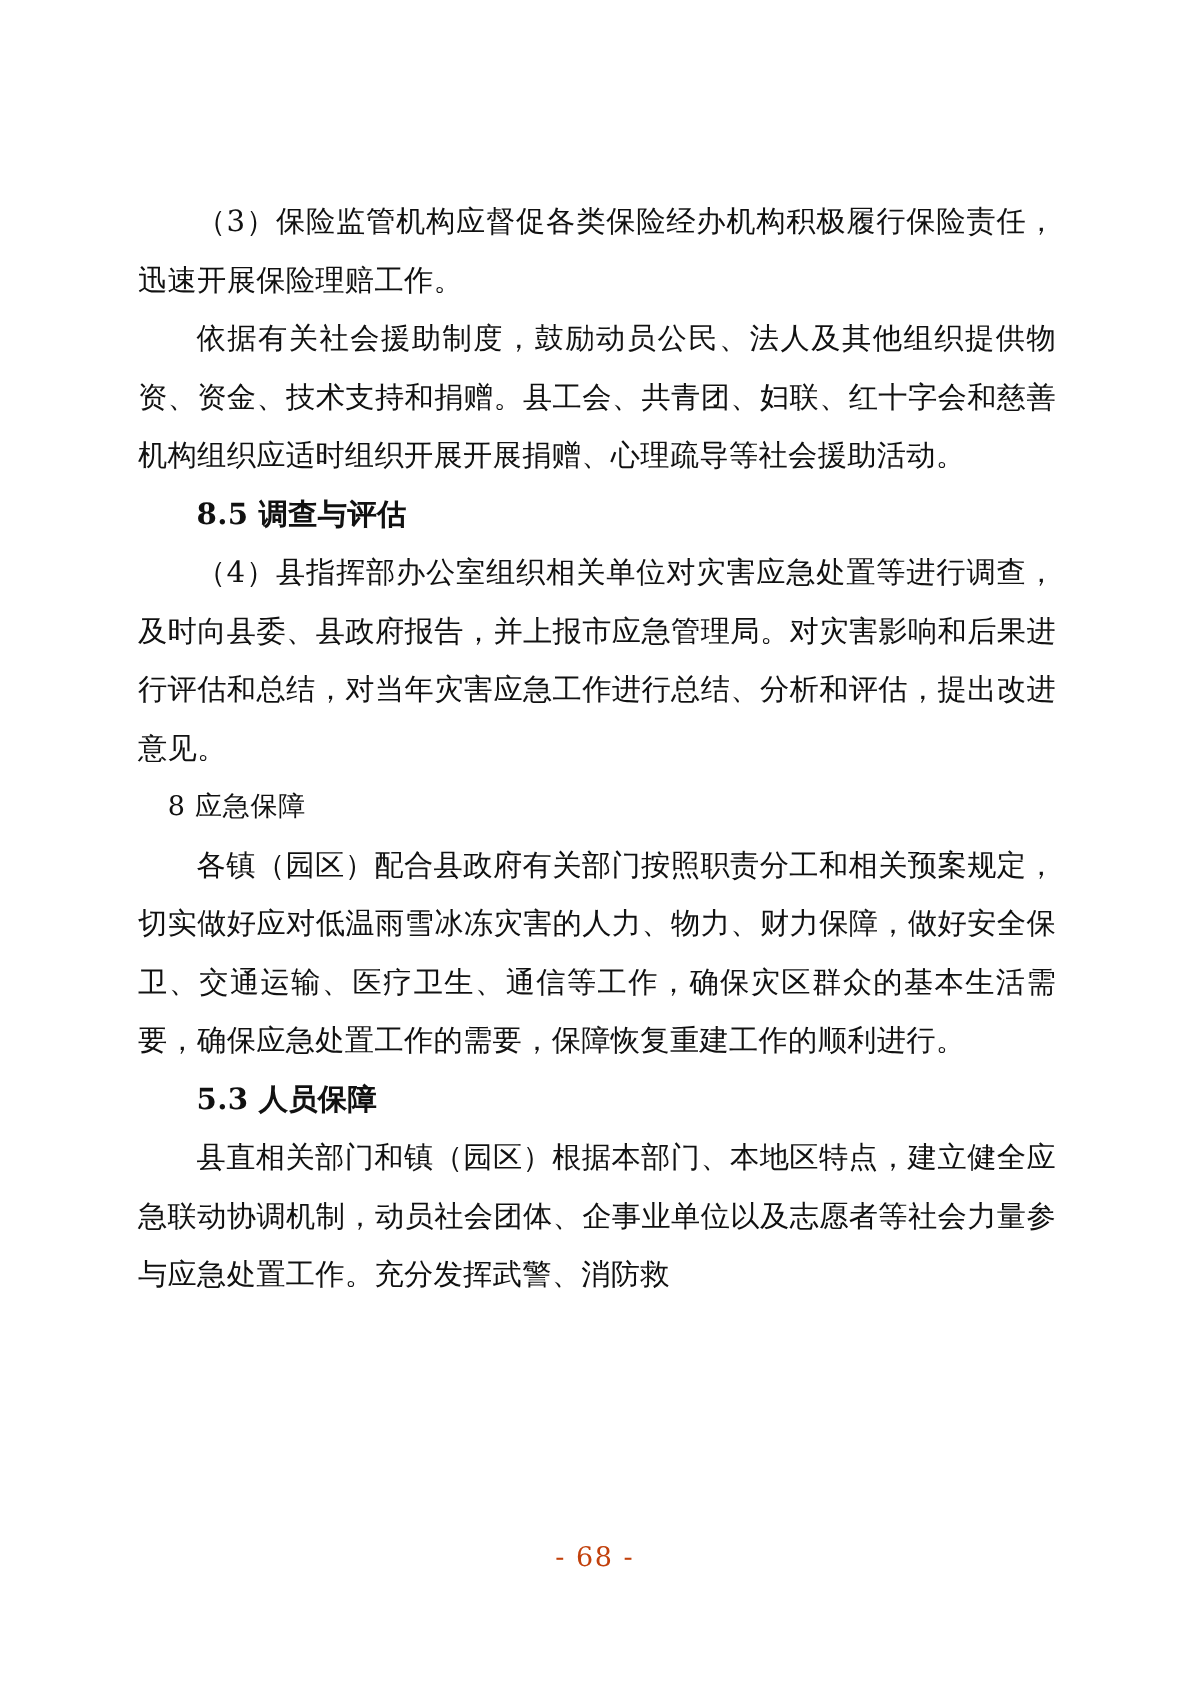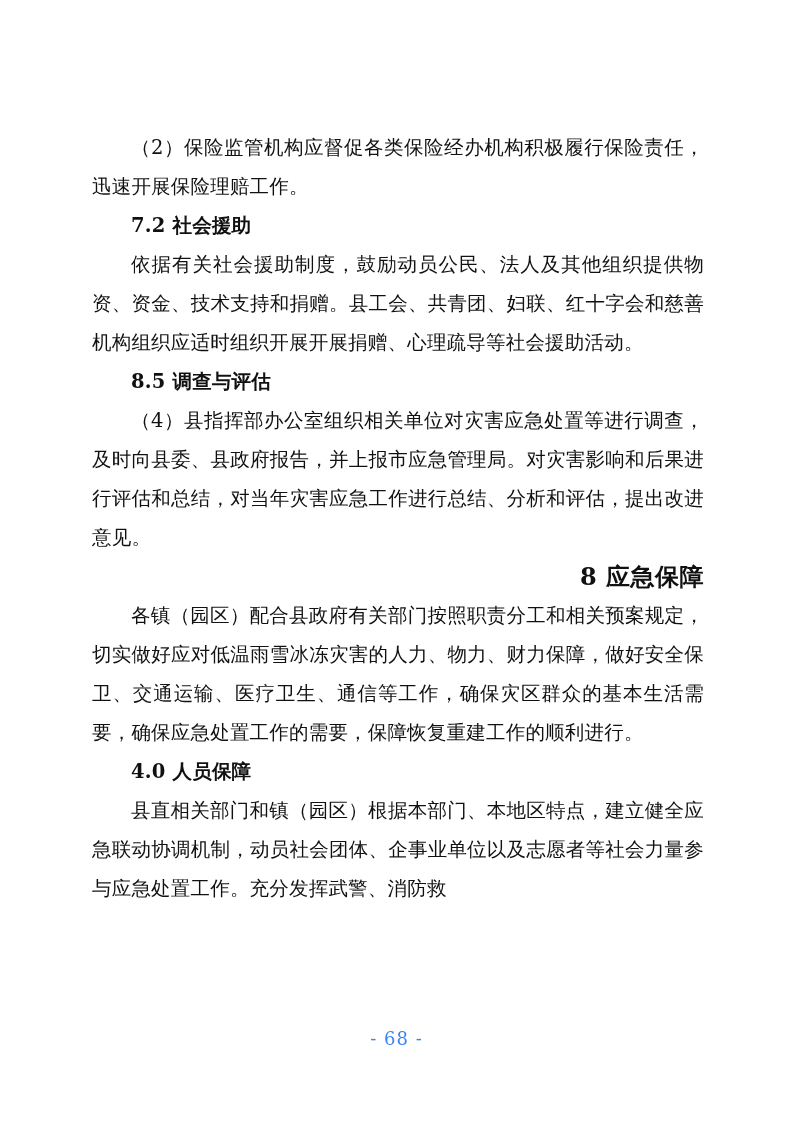--- a/index.html
+++ b/index.html
@@ -36,60 +36,58 @@
   h3.heading {
     margin: 0;
     font-size: 19.5px;
     line-height: 39px;
     font-weight: 700;
     text-indent: 2em;
     letter-spacing: 0.2px;
   }
   h2.heading-major {
     margin: 0;
-    font-size: 24px;
+    font-size: 18px;
     line-height: 39px;
-    font-weight: 700;
+    font-weight: 400;
     text-indent: 1.1em;
     letter-spacing: 0.5px;
-    text-align: right;
   }
   .footer {
     position: absolute;
     left: 0;
     right: 0;
     top: 1028px;
     text-align: center;
     font-size: 18px;
     font-family: "DejaVu Serif", "Liberation Serif", serif;
-    color: #3b82f6;
+    color: #c2410c;
     letter-spacing: 1px;
   }
 </style>
 </head>
 <body>
 
 <div class="page">
   <div class="content">
 
-    <p class="body-para">（2）保险监管机构应督促各类保险经办机构积极履行保险责任，迅速开展保险理赔工作。</p>
+    <p class="body-para">（3）保险监管机构应督促各类保险经办机构积极履行保险责任，迅速开展保险理赔工作。</p>
 
-    <h3 class="heading">7.2 社会援助</h3>
 
     <p class="body-para">依据有关社会援助制度，鼓励动员公民、法人及其他组织提供物资、资金、技术支持和捐赠。县工会、共青团、妇联、红十字会和慈善机构组织应适时组织开展开展捐赠、心理疏导等社会援助活动。</p>
 
     <h3 class="heading">8.5 调查与评估</h3>
 
 
     <p class="body-para">（4）县指挥部办公室组织相关单位对灾害应急处置等进行调查，及时向县委、县政府报告，并上报市应急管理局。对灾害影响和后果进行评估和总结，对当年灾害应急工作进行总结、分析和评估，提出改进意见。</p>
 
     <h2 class="heading-major">8 应急保障</h2>
 
     <p class="body-para">各镇（园区）配合县政府有关部门按照职责分工和相关预案规定，切实做好应对低温雨雪冰冻灾害的人力、物力、财力保障，做好安全保卫、交通运输、医疗卫生、通信等工作，确保灾区群众的基本生活需要，确保应急处置工作的需要，保障恢复重建工作的顺利进行。</p>
 
-    <h3 class="heading">4.0 人员保障</h3>
+    <h3 class="heading">5.3 人员保障</h3>
 
     <p class="body-para">县直相关部门和镇（园区）根据本部门、本地区特点，建立健全应急联动协调机制，动员社会团体、企事业单位以及志愿者等社会力量参与应急处置工作。充分发挥武警、消防救</p>
 
   </div>
 
   <div class="footer">- 68 -</div>
 </div>
 
 </body></html>

